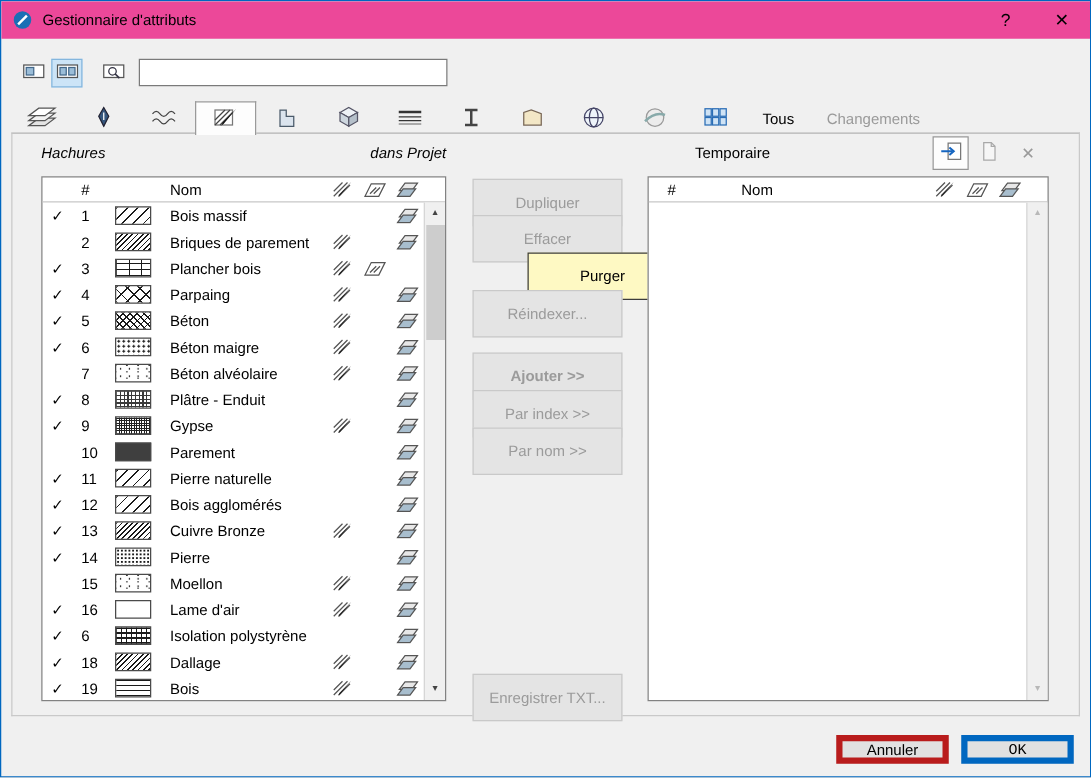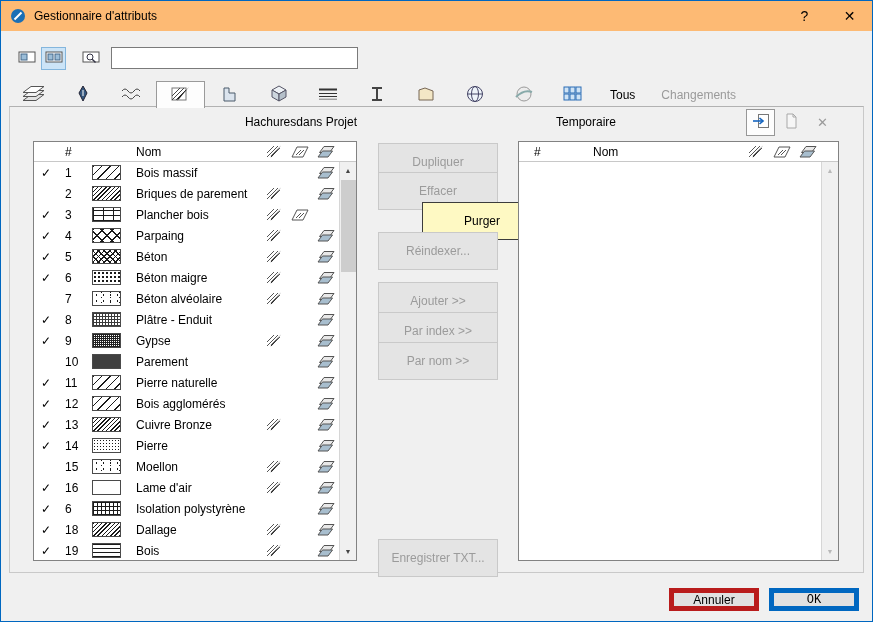--- a/index.html
+++ b/index.html
@@ -1,21 +1,21 @@
 <!DOCTYPE html>
 <html><head>
 <meta charset="utf-8">
 <style>
   html,body{margin:0;padding:0;background:#d4d4d4;}
   *{box-sizing:border-box;}
   .window{position:relative;width:873px;height:622px;background:#f0f0f0;
     border:1px solid #0067c0;font-family:"Liberation Sans",sans-serif;
     font-size:12px;color:#000;overflow:hidden;}
   
-  .titlebar{position:absolute;top:0;left:0;right:0;height:30px;background:#fdba74;
+  .titlebar{position:absolute;top:0;left:0;right:0;height:30px;background:#ec4899;
     display:flex;align-items:center;}
   .titlebar .appic{margin-left:9px;display:flex;}
   .titlebar .title{margin-left:8px;flex:1;}
   .tb-btn{width:45px;height:30px;display:flex;align-items:center;justify-content:center;
     font-size:14px;cursor:default;}
   
   .tool-btn{position:absolute;top:46px;width:25px;height:23px;display:flex;
     align-items:center;justify-content:center;border:1px solid transparent;background:transparent;padding:0;}
   .tool-btn.active{background:#cce4f7;border-color:#84b6dd;}
   #toolbtn-0{left:13px;} #toolbtn-1{left:40px;} #toolbtn-2{left:77px;}
@@ -26,21 +26,21 @@
     align-items:flex-end;z-index:2;}
   .tab{width:49px;height:24px;display:flex;align-items:center;justify-content:center;}
   .tab.active{background:#fdfdfd;border:1px solid #9a9a9a;border-bottom:none;
     height:27px;margin-bottom:-1px;}
   .text-tab{padding:0 13px;height:24px;display:flex;align-items:center;}
   .text-tab.disabled{color:#9a9a9a;}
   .frame{position:absolute;left:8px;top:105px;width:855px;height:467px;
     border:1px solid #c9c9c9;border-top-color:#b2b2b2;background:transparent;}
   
   .lbl-left{position:absolute;left:32px;top:114px;width:324px;display:flex;
-    justify-content:flex-end;}
+    justify-content:space-between;font-style:italic;}
   .lbl-right{position:absolute;left:555px;top:114px;}
   
   .mini-toolbar{position:absolute;left:745px;top:108px;display:flex;gap:2px;}
   .mini-btn{width:29px;height:27px;display:flex;align-items:center;justify-content:center;
     background:#f0f0f0;border:1px solid transparent;padding:0;}
   .mini-btn.enabled{background:#fdfdfd;border-color:#979797;}
   .mini-btn .x{color:#9a9a9a;font-size:13px;}
   
   .table{position:absolute;top:140px;height:420px;background:#fff;border:1px solid #828282;}
   #left-table{left:32px;width:324px;}
@@ -67,21 +67,21 @@
   .thumb{position:absolute;left:1px;top:18px;width:15px;height:92px;background:#cdcdcd;}
   
   .action-btn{position:absolute;left:377px;width:120px;height:38px;background:#e1e1e1;
     border:1px solid #adadad;font:inherit;text-align:center;padding:0;}
   .action-btn.disabled{color:#9b9b9b;background:#e4e4e4;border-color:#c9c9c9;}
   .action-btn.enabled{border-color:#3c3c3c;background:#fef9c3;margin-left:44px;}
   #actions .action-btn:nth-child(1){top:142px;}
   #actions .action-btn:nth-child(2){top:171px;}
   #actions .action-btn:nth-child(3){top:201px;}
   #actions .action-btn:nth-child(4){top:231px;}
-  #actions .action-btn:nth-child(5){top:281px;}
+  #actions .action-btn:nth-child(5){top:281px;font-weight:bold;}
   #actions .action-btn:nth-child(6){top:311px;}
   #actions .action-btn:nth-child(7){top:341px;}
   #actions .action-btn:nth-child(8){top:538px;}
   
   .footer-btn{position:absolute;top:587px;width:90px;height:23px;background:#e1e1e1;
     border:5px solid #b91c1c;font:inherit;padding:0;}
   #cancel-btn{left:668px;}
   #ok-btn{left:768px;border-color:#0067c0;font-family:Liberation Mono, monospace;}
   
   .pat-diag{background:repeating-linear-gradient(135deg,#1a1a1a 0 1px,transparent 1px 6px);}

